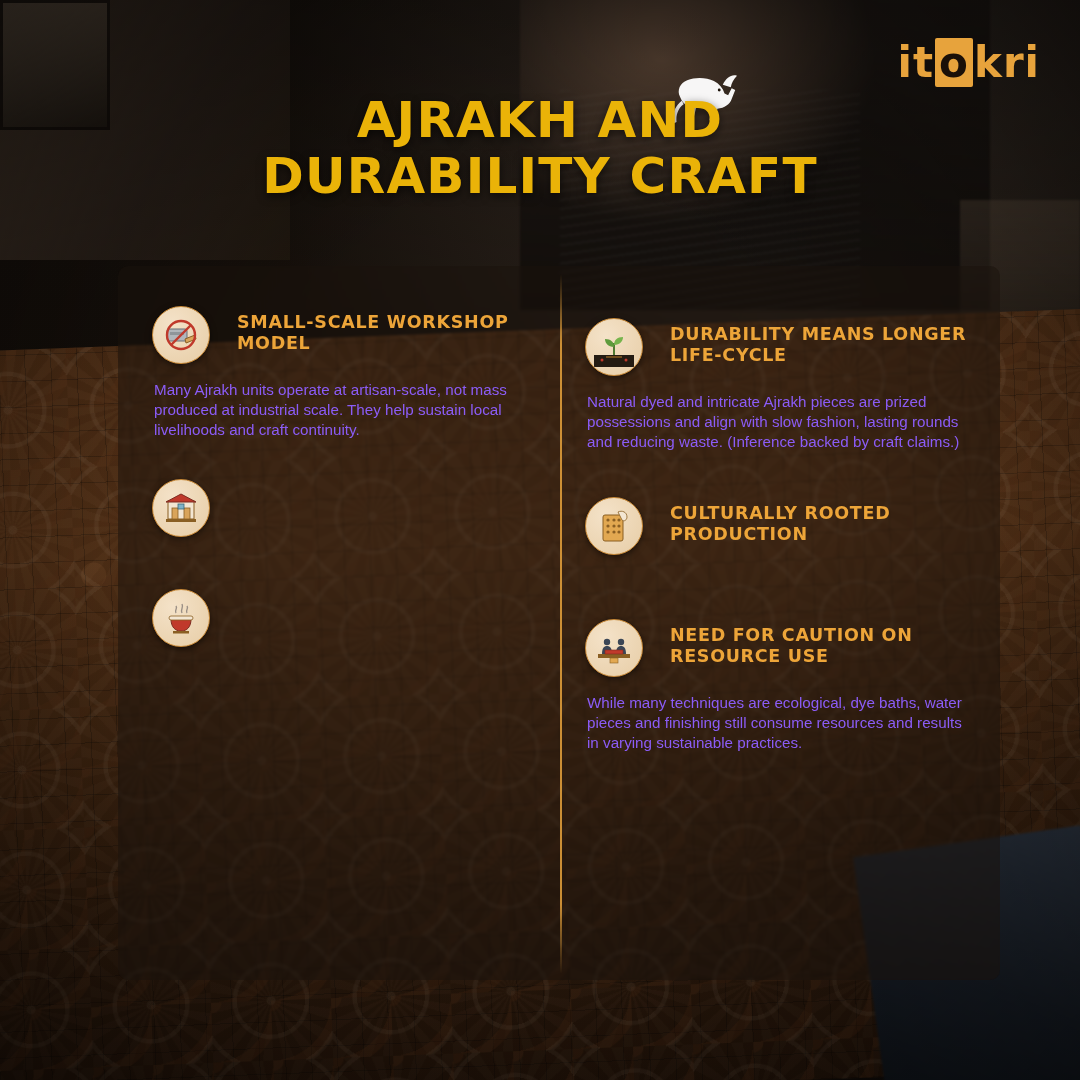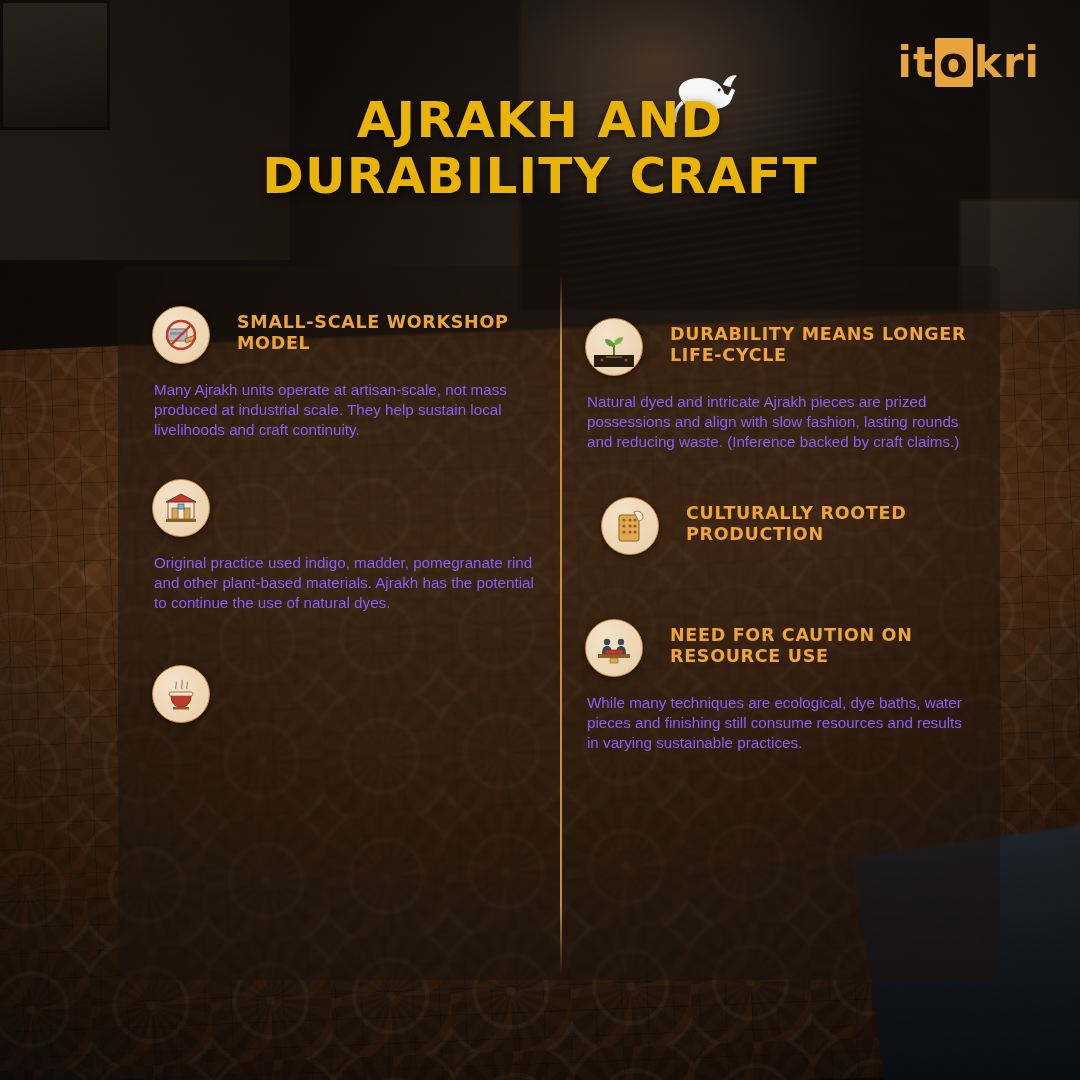--- a/index.html
+++ b/index.html
@@ -201,21 +201,21 @@
     line-height: 1.33;
     margin-top: 16px;
     margin-left: 2px;
     font-family: "Liberation Sans", sans-serif;
   }
 
   
   .left .item:nth-child(1) { margin-bottom: 38px; }
   .left .item:nth-child(2) { margin-bottom: 52px; }
   .right .item:nth-child(1) { margin-bottom: 44px; }
-  .right .item:nth-child(2) { margin-bottom: 64px; margin-left: 16px; }
+  .right .item:nth-child(2) { margin-bottom: 64px; }
 </style>
 </head>
 <body>
 
 <div class="stage">
 
   <div class="bg"></div>
   <div class="wall-left"></div>
   <div class="figure"></div>
   <div class="shelf"></div>
@@ -268,21 +268,20 @@
           <svg width="40" height="40" viewBox="0 0 40 40">
             <rect x="7" y="13" width="26" height="18" fill="#f3e6d2" stroke="#8a5f23" stroke-width="1"></rect>
             <path d="M5 14 L20 6 L35 14 Z" fill="#c0392b" stroke="#7d2b20" stroke-width="1"></path>
             <rect x="11" y="20" width="6" height="11" fill="#d9a45a" stroke="#8a5f23" stroke-width="0.8"></rect>
             <rect x="23" y="20" width="6" height="11" fill="#d9a45a" stroke="#8a5f23" stroke-width="0.8"></rect>
             <rect x="17" y="16" width="6" height="5" fill="#7fb3c8" stroke="#3b6778" stroke-width="0.8"></rect>
             <rect x="5" y="31" width="30" height="3" fill="#8a5f23"></rect>
           </svg>
         </div>
       </div>
-      <div class="item-body">Original practice used indigo, madder, pomegranate rind and other plant-based materials. Ajrakh has the potential to continue the use of natural dyes.</div>
     </div>
 
     <div class="item">
       <div class="item-head">
         <div class="badge">
           <svg width="40" height="40" viewBox="0 0 40 40">
             <path d="M10 21 H30 C30 29 26 33 20 33 C14 33 10 29 10 21 Z" fill="#c0392b" stroke="#7d2b20" stroke-width="1"></path>
             <rect x="8" y="18" width="24" height="4" rx="2" fill="#f3e6d2" stroke="#8a5f23" stroke-width="0.8"></rect>
             <path d="M15 15 C13 12 17 11 15 8" fill="none" stroke="#9a8f85" stroke-width="1.4"></path>
             <path d="M21 15 C19 11 23 10 21 6" fill="none" stroke="#9a8f85" stroke-width="1.4"></path>

